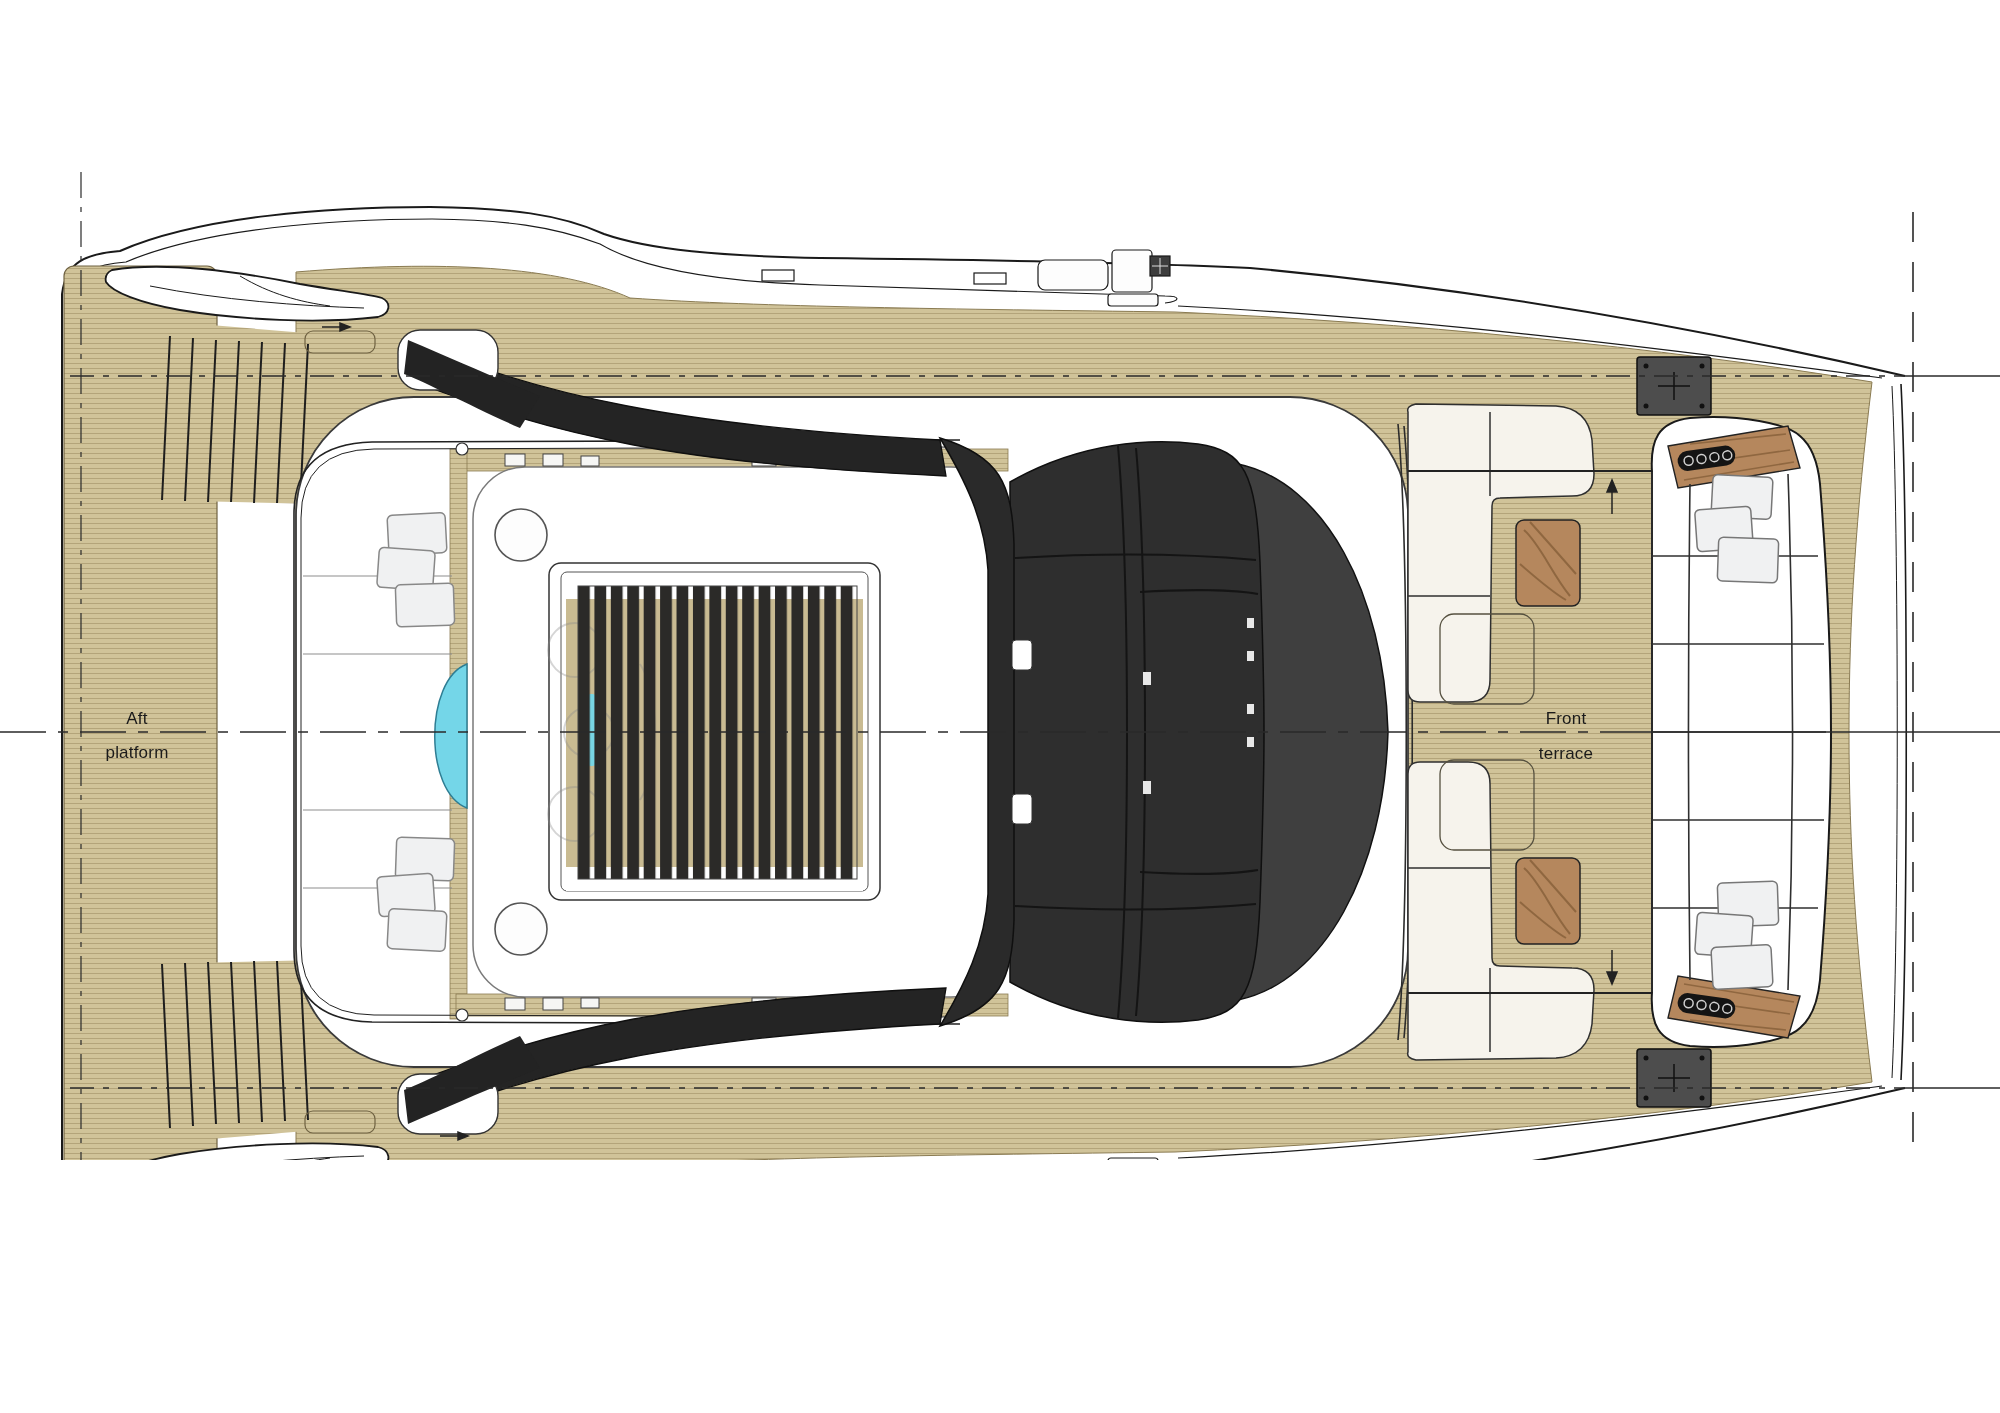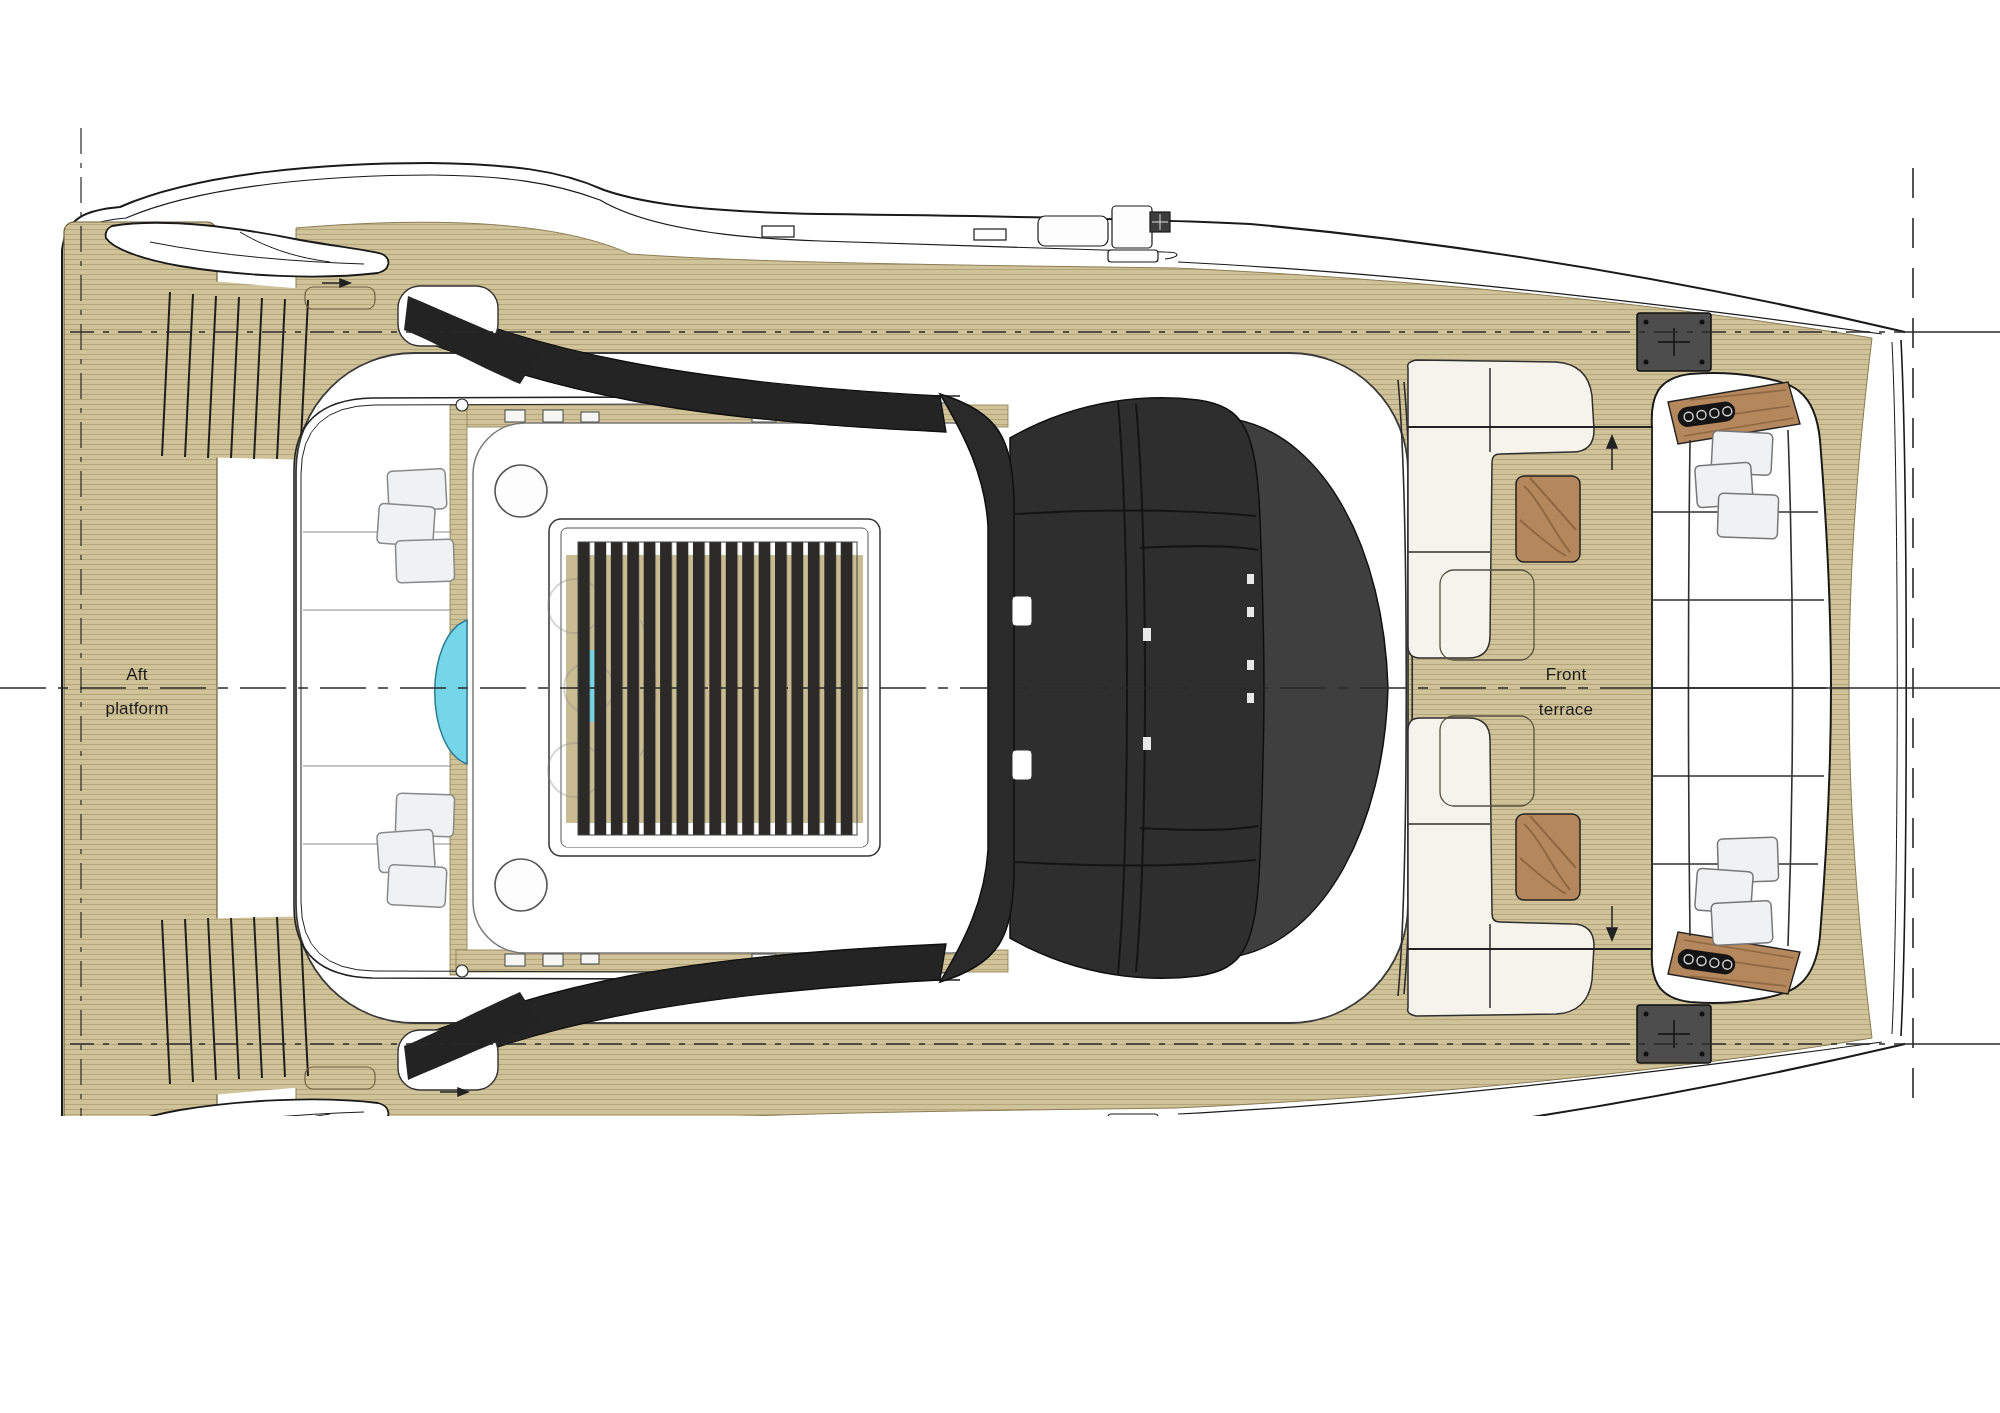--- a/index.html
+++ b/index.html
@@ -1,16 +1,16 @@
 <!DOCTYPE html>
 <html><head>
 <meta charset="utf-8">
 <style>
   html,body{margin:0;padding:0;background:#ffffff;}
-  #stage{position:relative;width:2000px;height:1116px;background:#ffffff;overflow:hidden;}
+  #stage{position:relative;width:2000px;height:1116px;background:#ffffff;overflow:hidden;margin-top:44px;}
   svg{display:block;}
   text{font-family:"Liberation Sans", sans-serif;fill:#1b1b1b;}
   .lbl{font-size:17px;letter-spacing:0.2px;}
 </style>
 </head>
 <body>
 
 <div id="stage">
 <svg width="2000" height="1413" viewBox="0 0 2000 1413" xmlns="http://www.w3.org/2000/svg">
   <defs>

